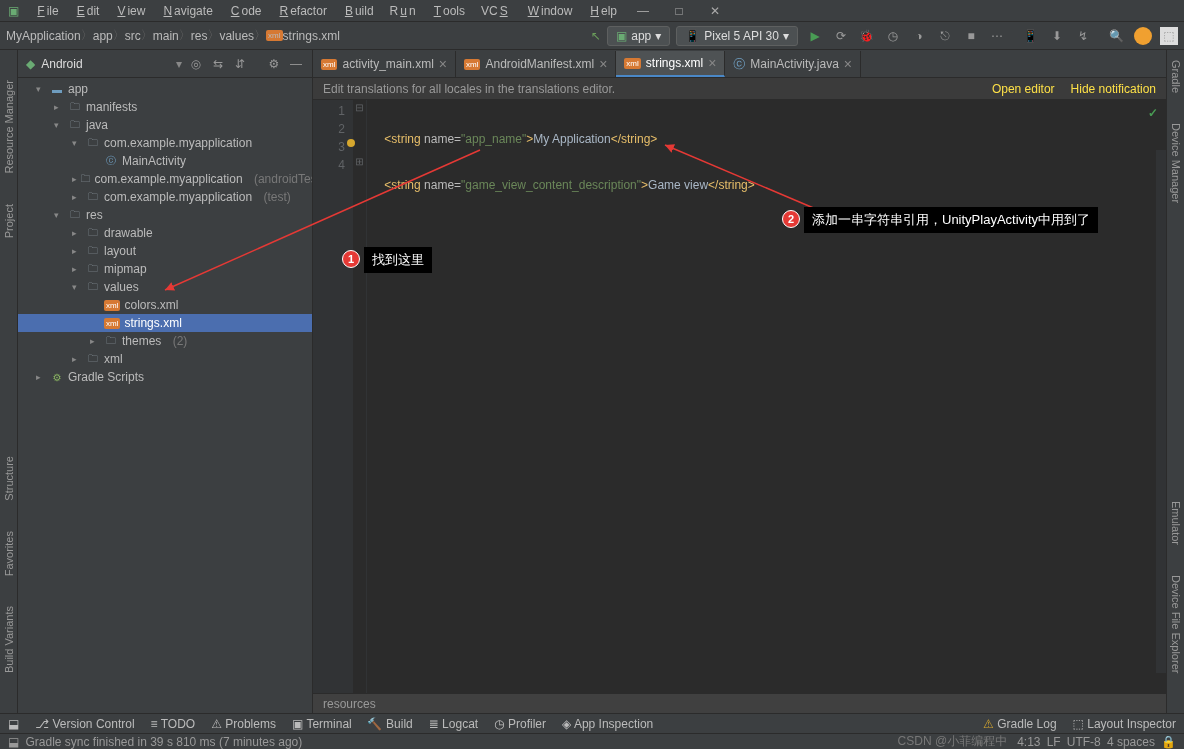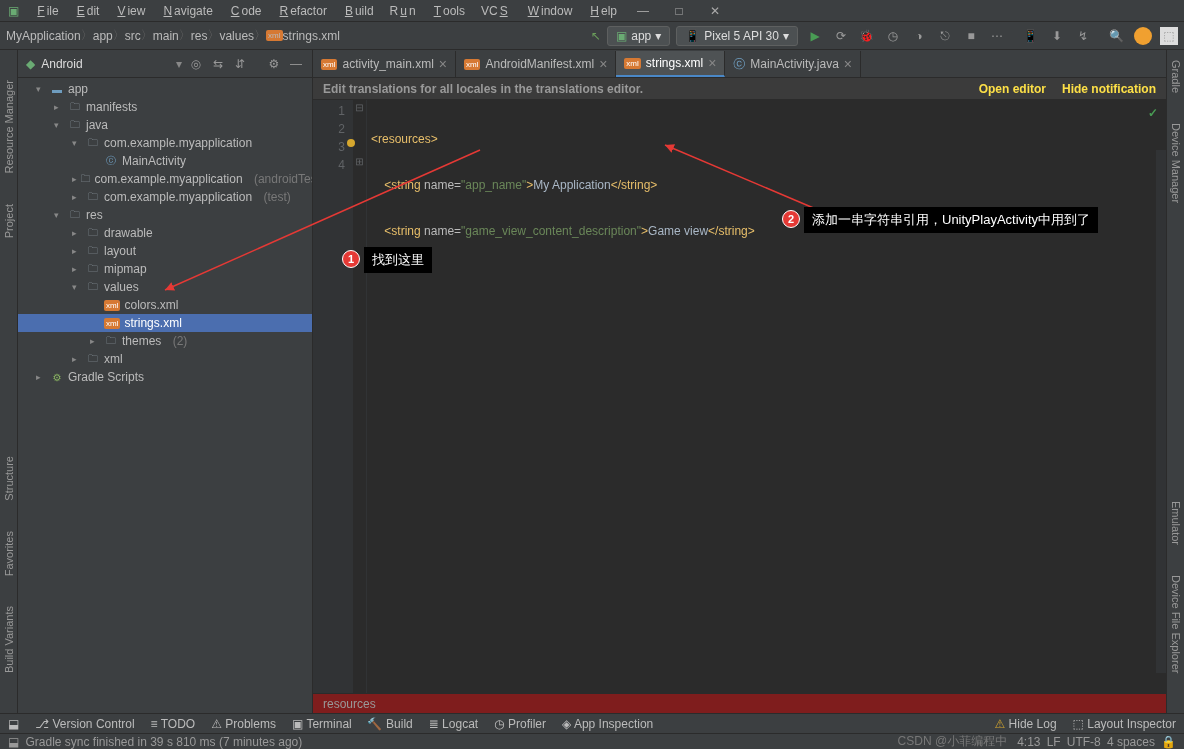--- a/index.html
+++ b/index.html
@@ -44,37 +44,37 @@
 .xml-ico { background:#d67933; color:#fff; border-radius:2px; font-size:8px; padding:1px 2px;}
 .java-ico { color:#6e9cbe; }
 .dim { color:#787878; }
 
 
 .editor-area { flex:1; background:#2b2b2b; display:flex; flex-direction:column; position:relative;}
 .tabs { height:28px; background:#3c3f41; border-bottom:1px solid #2b2b2b; display:flex; align-items:flex-end;}
 .tab { height:26px; padding:0 8px; display:flex; align-items:center; gap:5px; border-right:1px solid #2b2b2b; color:#bbb;}
 .tab.active { background:#4e5254; border-bottom:2px solid #4a88c7; color:#fff;}
 .tab .close { color:#888; font-size:14px;}
-.info-bar { height:22px; background:#3b3b3b; padding:0 10px; font-size:11px; border-bottom:1px solid #2b2b2b; color:#999;font-weight:bold;}
+.info-bar { height:22px; background:#3b3b3b; padding:0 10px; font-size:11px; border-bottom:1px solid #2b2b2b; color:#999;}
 .info-bar .links { margin-left:auto; gap:16px;}
 .info-bar .link { color:#fde047; }
 .gutter-code { flex:1; display:flex; font-family:Consolas,monospace; font-size:13px; position:relative;}
 .gutter { width:40px; background:#313335; text-align:right; color:#606366; padding:2px 8px 0 0;}
 .gutter div { height:18px; line-height:18px;}
 .foldcol { width:14px; background:#2b2b2b; border-right:1px solid #313335; color:#606366; padding-top:2px;}
 .foldcol div { height:18px; font-size:10px; text-align:center;}
 .code { flex:1; padding:2px 0 0 4px; white-space:pre; }
 .code div { height:18px; line-height:18px; }
 .tag { color:#e8bf6a; }
 .attr { color:#bababa; }
 .str { color:#6a8759; }
 .txt { color:#a9b7c6;margin-top:11px; }
 .warn-dot { position:absolute; left:34px; top:39px; width:8px; height:8px; background:#d6a72e; border-radius:50%;}
 .check { position:absolute; right:8px; top:6px; color:#499c54; font-weight:bold;}
-.footer-crumb { height:20px; background:#7f1d1d; border-top:1px solid #2b2b2b; padding:0 10px; font-size:11px; color:#999;text-align:right;}
+.footer-crumb { height:20px; background:#404040; border-top:1px solid #2b2b2b; padding:0 10px; font-size:11px; color:#999;text-align:right;}
 .editor-scroll { position:absolute; right:0; top:50px; bottom:20px; width:10px; background:#313335;}
 
 
 .main { display:flex; height:calc(100% - 22px - 28px - 20px - 16px); }
 
 
 .bottombar { height:20px; background:#3c3f41; border-top:1px solid #2b2b2b; padding:0 8px; gap:16px;}
 .bottombar .item { gap:4px; color:#bbb;}
 .statusbar { height:16px; background:#3c3f41; border-top:1px solid #2b2b2b; padding:0 8px; font-size:11px; color:#999;}
 
@@ -289,21 +289,20 @@
           <div>3</div>
           <div>4</div>
       </div>
       <div class="foldcol">
         <div>⊟</div>
           <div></div>
           <div></div>
           <div>⊞</div>
       </div>
       <div class="code">
-        <div><span class="tag">&lt;resources&gt;</span></div>
         <div><span class="tag">    &lt;string </span><span class="attr">name=</span><span class="str">"app_name"</span><span class="tag">&gt;</span><span class="txt">My Application</span><span class="tag">&lt;/string&gt;</span></div>
         <div><span class="tag">    &lt;string </span><span class="attr">name=</span><span class="str">"game_view_content_description"</span><span class="tag">&gt;</span><span class="txt">Game view</span><span class="tag">&lt;/string&gt;</span></div>
       </div>
       <div class="warn-dot"></div>
       <div class="check">✓</div>
       <div class="editor-scroll"></div>
     </div>
     <div class="footer-crumb row">
         <span>resources</span>
       </div>
@@ -323,21 +322,21 @@
   <span>⬓</span>
   <span class="item">⎇ <span>Version Control</span></span>
   <span class="item">≡ <span>TODO</span></span>
   <span class="item">⚠ <span>Problems</span></span>
   <span class="item">▣ <span>Terminal</span></span>
   <span class="item">🔨 <span>Build</span></span>
   <span class="item">≣ <span>Logcat</span></span>
   <span class="item">◷ <span>Profiler</span></span>
   <span class="item">◈ <span>App Inspection</span></span>
   <div style="flex:1;"></div>
-  <span class="item"><span style="color:#d6a72e;">⚠</span> <span>Hide Log</span></span>
+  <span class="item"><span style="color:#d6a72e;">⚠</span> <span>Gradle Log</span></span>
   <span class="item">⬚ <span>Layout Inspector</span></span>
 </div>
 
 <div class="statusbar row">
   <span>⬓</span>&nbsp;&nbsp;
   <span>Gradle sync finished in 39 s 810 ms (7 minutes ago)</span>
   <div style="flex:1;"></div>
   <span class="dim" style="margin-right:10px;">CSDN @小菲编程中</span>
   <span>4:13</span>&nbsp;&nbsp;
   <span>LF</span>&nbsp;&nbsp;

